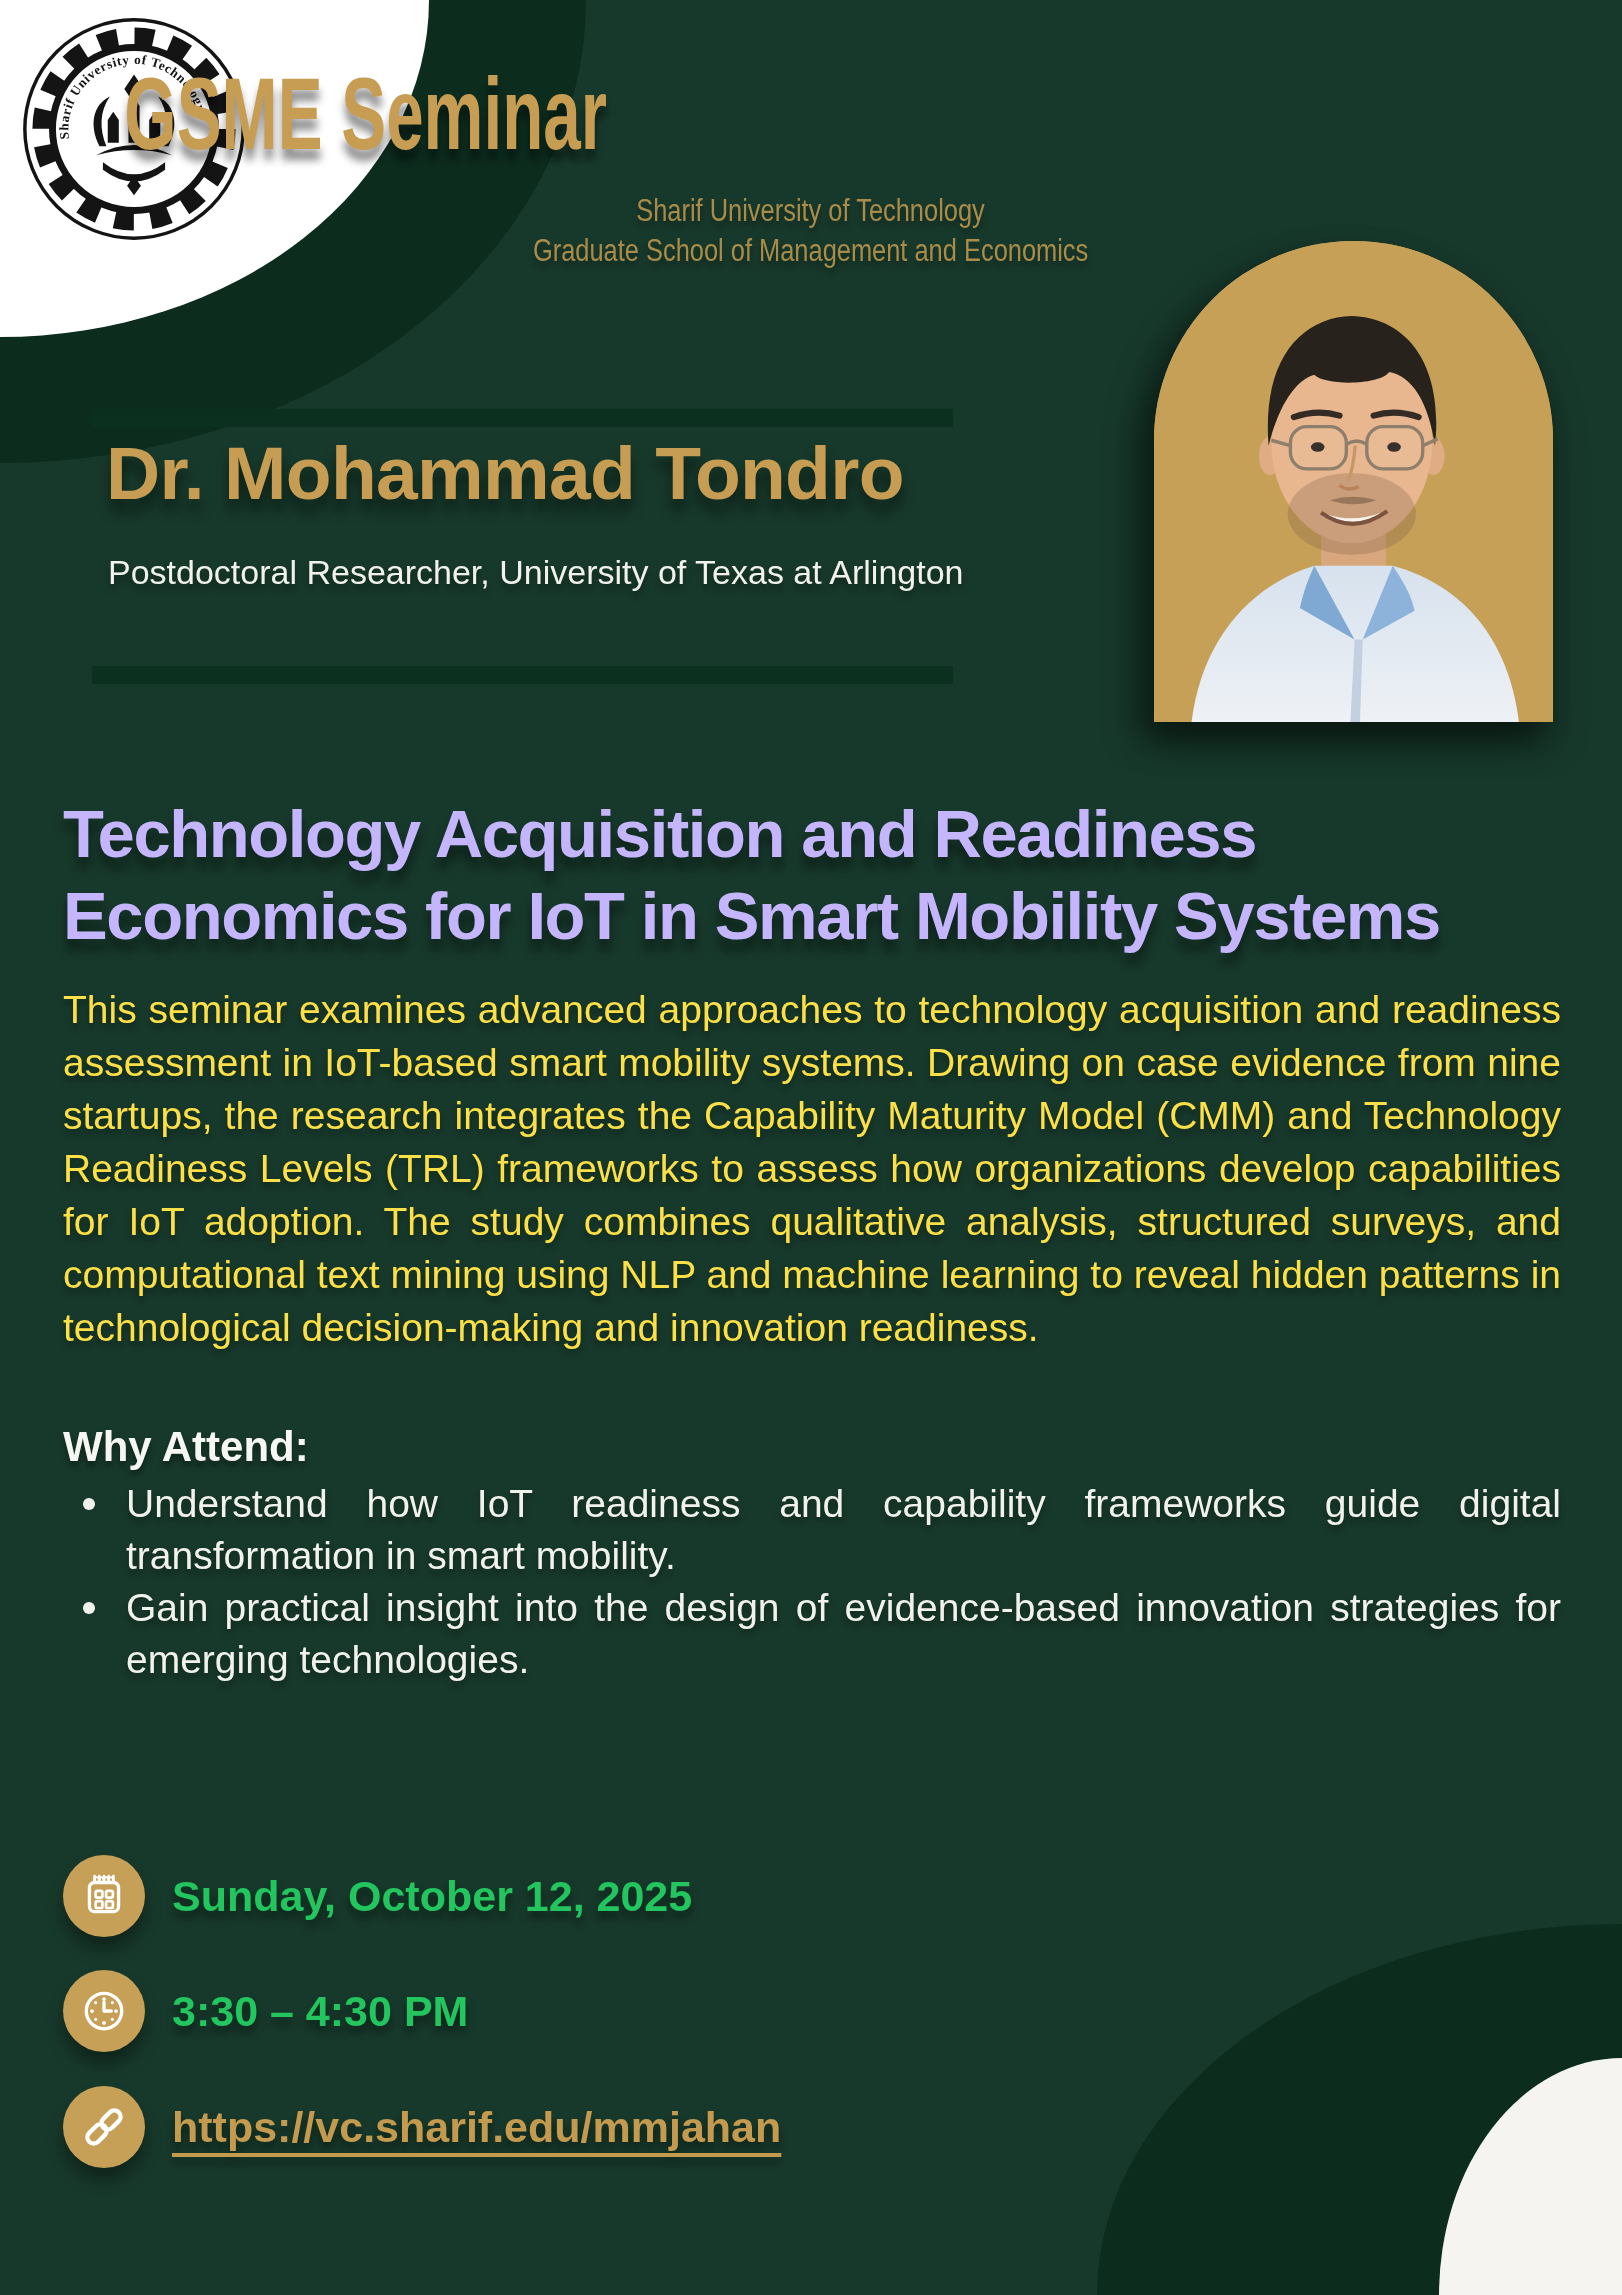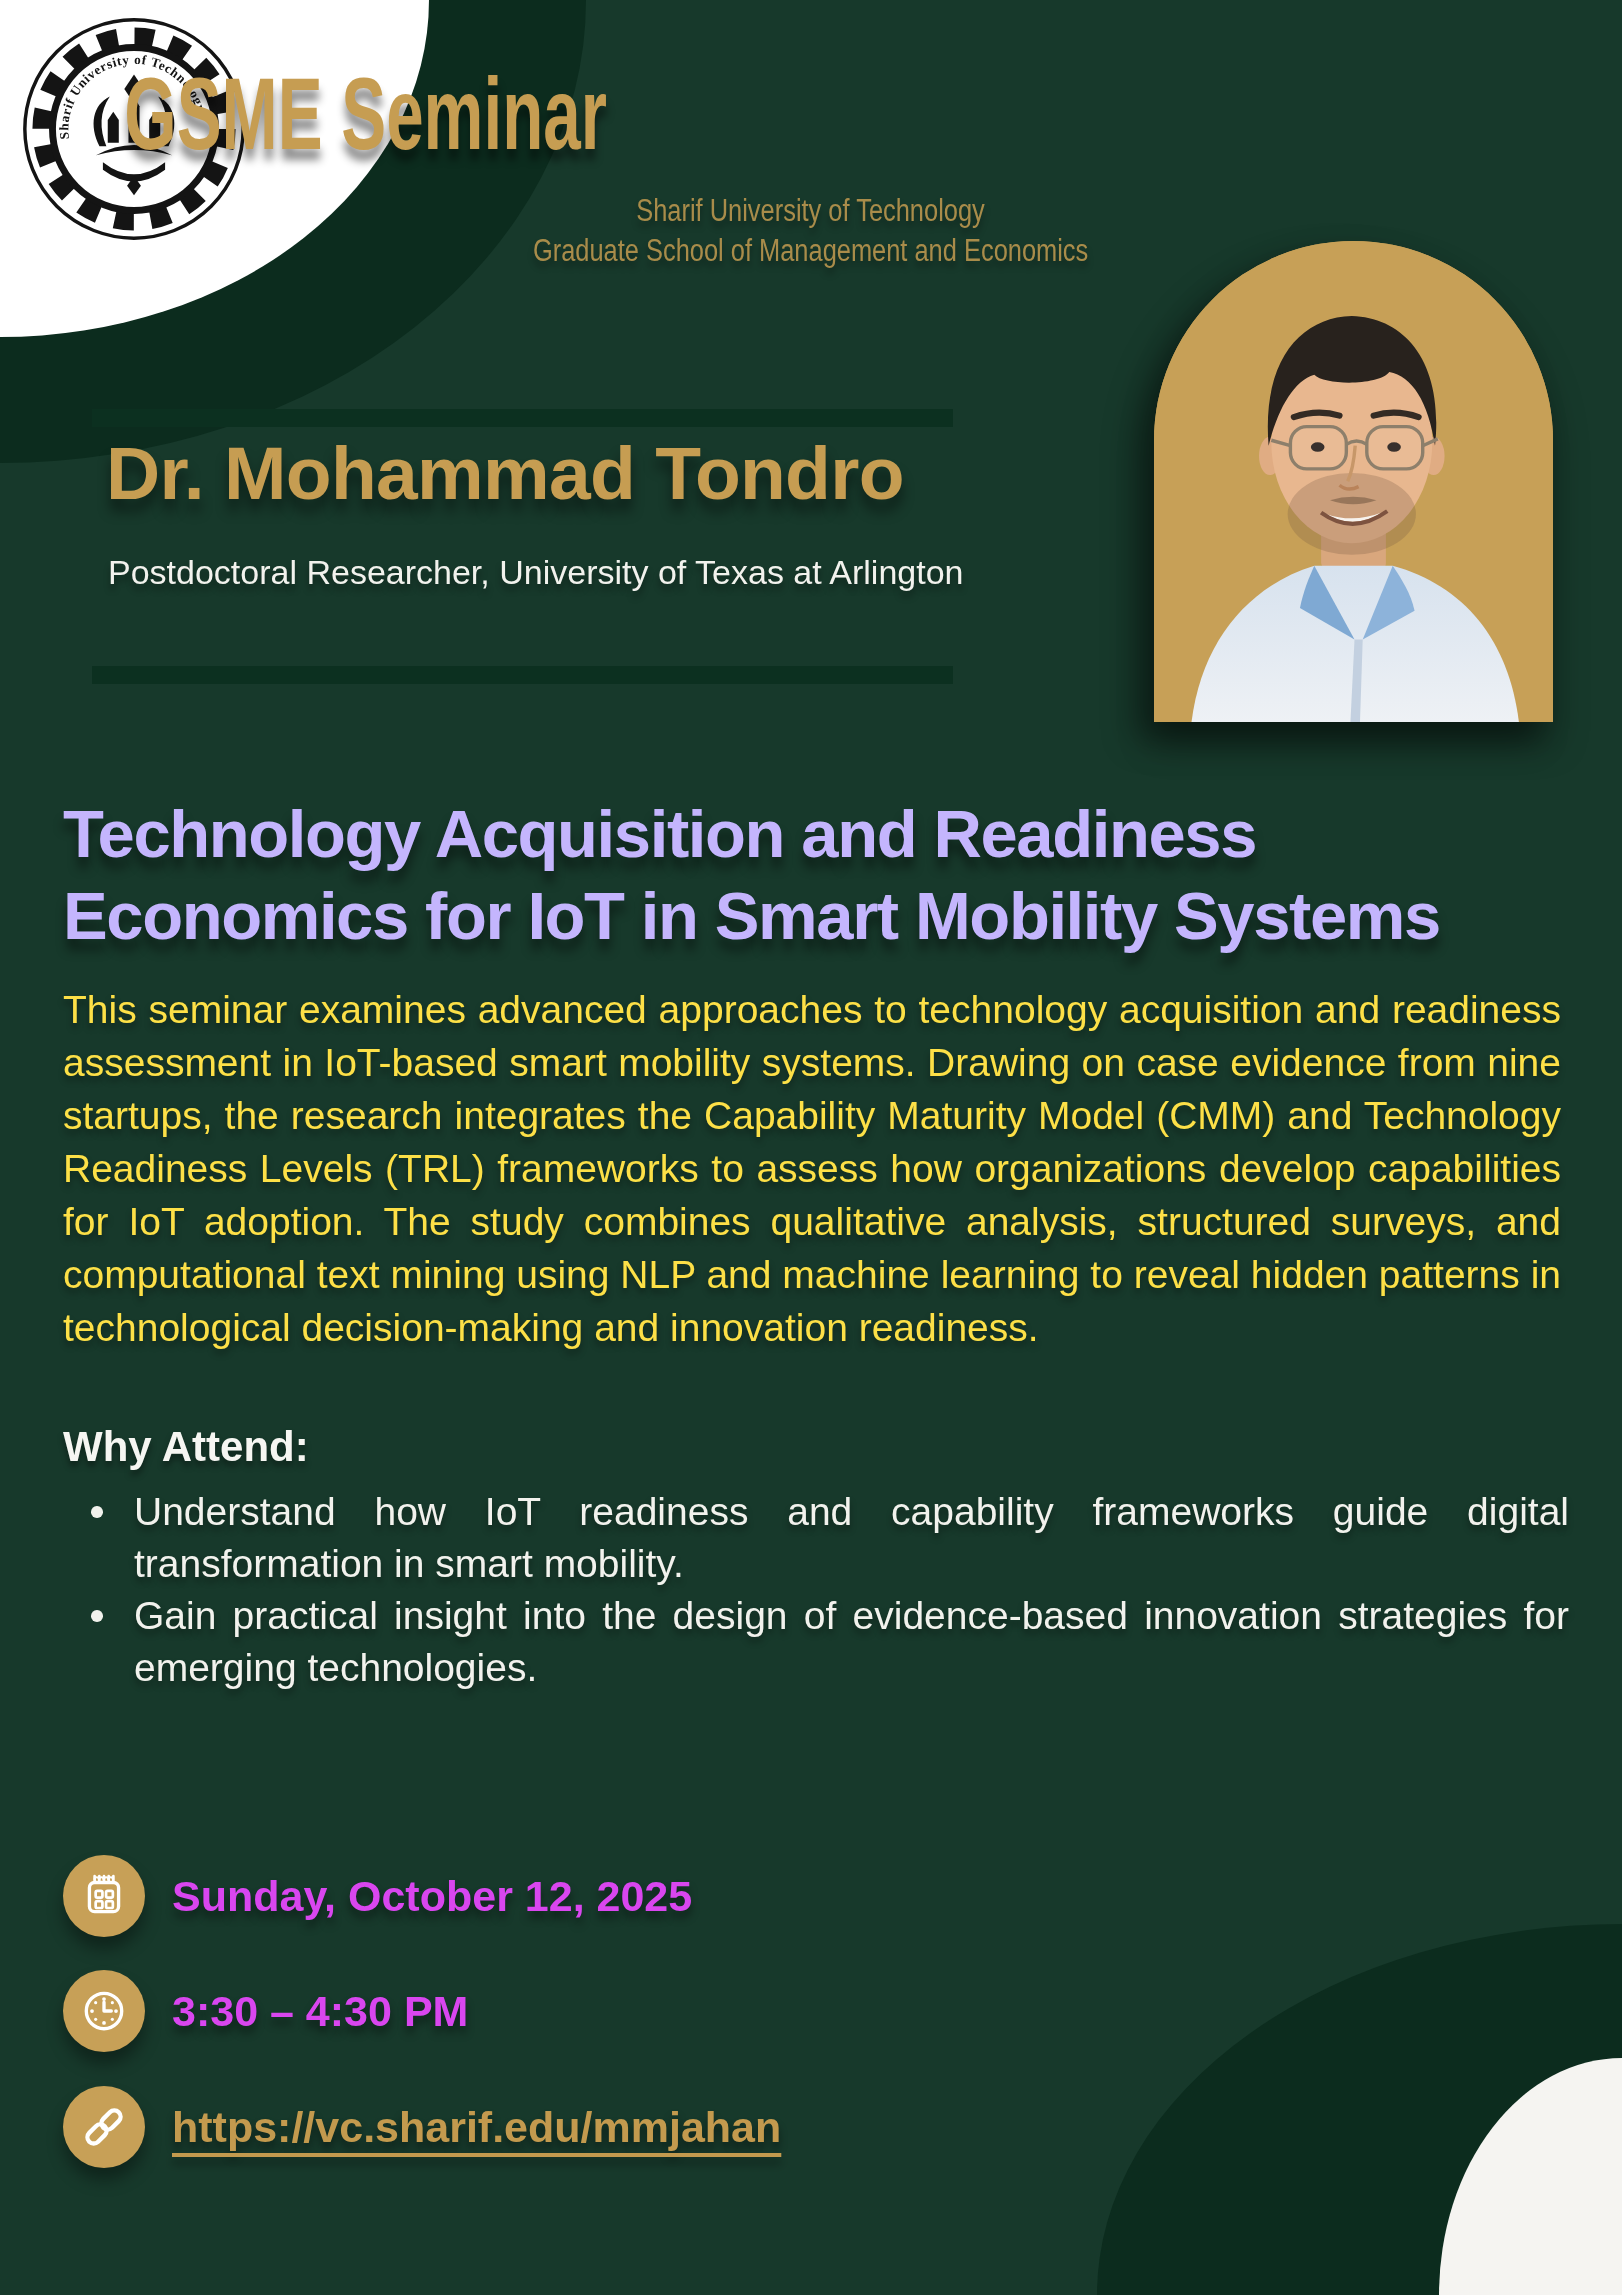--- a/index.html
+++ b/index.html
@@ -45,34 +45,34 @@
   
   .sem-title{position:absolute;left:63px;top:793px;color:#c4b5fd;font-weight:bold;
     font-size:67px;letter-spacing:-1.4px;line-height:82px;white-space:nowrap;
     text-shadow:0 11px 11px rgba(0,0,0,.45);}
   
   .abstract{position:absolute;left:63px;top:983px;width:1498px;
     font-size:39px;line-height:53px;color:#fde047;text-align:justify;
     text-shadow:0 4.8px 6.1px rgba(0,0,0,.35);}
   .why-label{position:absolute;left:63px;top:1423px;font-size:42px;font-weight:bold;
     color:#f6f6f2;text-shadow:0 4.8px 6.1px rgba(0,0,0,.4);}
-  .bullets{position:absolute;left:63px;top:1478px;width:1498px;margin:8px;padding:0;
+  .bullets{position:absolute;left:63px;top:1478px;width:1498px;margin:0;padding:0;
     list-style:none;}
   .bullets li{position:relative;padding-left:63px;font-size:39px;line-height:52px;
     color:#f2f2ed;text-align:justify;text-shadow:0 4.8px 6.1px rgba(0,0,0,.35);}
   .bullets li::before{content:"";position:absolute;left:20.4px;top:20.4px;width:11.6px;height:11.6px;
     border-radius:50%;background:#f2f2ed;}
   
   .row{position:absolute;left:63px;display:flex;align-items:center;gap:27px;}
   .row-date{top:1855px;} .row-time{top:1970px;} .row-link{top:2086px;}
   .circle{width:82px;height:82px;border-radius:50%;background:#c7a057;flex:0 0 auto;
     display:flex;align-items:center;justify-content:center;
     box-shadow:0 12.3px 16.4px rgba(0,0,0,.35);}
   .circle svg{width:50px;height:50px;}
-  .row-text{font-size:43px;font-weight:bold;color:#d946ef;white-space:nowrap;
+  .row-text{font-size:43px;font-weight:bold;color:#22c55e;white-space:nowrap;
     text-shadow:0 6.8px 8.2px rgba(0,0,0,.42);}
   a.row-text{text-decoration:underline;text-decoration-thickness:4.1px;
     text-underline-offset:11px;text-decoration-color:#c39a4e;color:#c39a4e;cursor:pointer;}
 </style>
 </head>
 <body>
 
 <div class="page">
 
   <div class="band-tl"></div>

